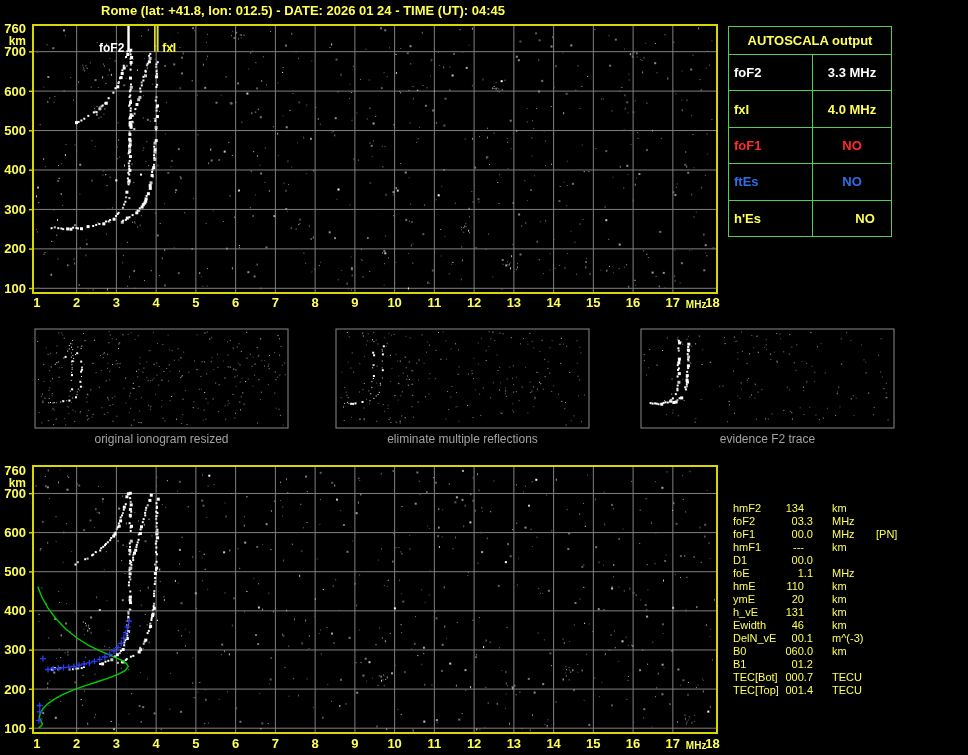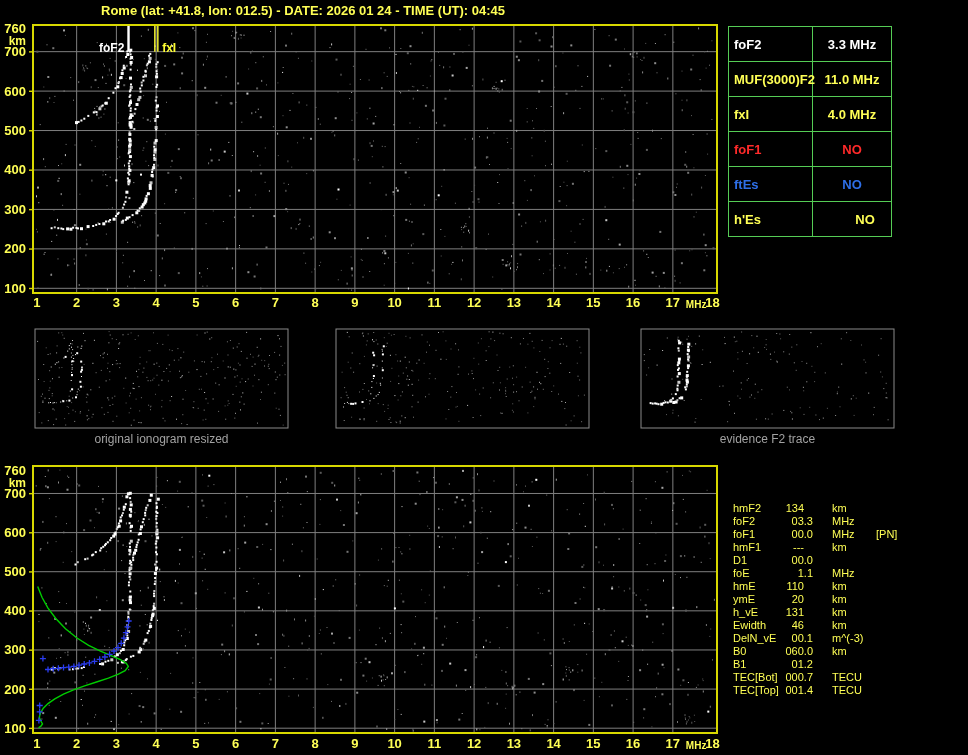--- a/index.html
+++ b/index.html
@@ -2865,30 +2865,28 @@
           <rect x="686.7" y="353.1" width="2" height="2" fill="#ffffff"></rect>
           <rect x="687.7" y="350.2" width="2" height="2" fill="#ffffff"></rect>
           <rect x="686.9" y="348.6" width="3" height="3" fill="#ffffff"></rect>
           <rect x="687.2" y="346.0" width="2" height="2" fill="#ffffff"></rect>
           <rect x="687.3" y="342.7" width="3" height="3" fill="#ffffff"></rect>
         </g>
       </g>
     </svg>
 
   <div class="thumb-caption" style="left:35px">original ionogram resized</div>
+  <div class="thumb-caption" style="left:336px">eliminate multiple reflections</div>
   <div class="thumb-caption" style="left:641px">evidence F2 trace</div>
 
   <div class="as-table" id="as-table">
+    <div class="as-header">AUTOSCALA output</div>
   <div class="as-row" style="color: rgb(255, 255, 255);">
         <div class="as-lbl">foF2</div>
         <div class="as-val">3.3 MHz</div>
-      </div>
-      <div class="as-row" style="color: rgb(255, 255, 85);">
-        <div class="as-lbl">MUF(3000)F2</div>
-        <div class="as-val">11.0 MHz</div>
       </div>
       <div class="as-row" style="color: rgb(255, 255, 85);">
         <div class="as-lbl">fxI</div>
         <div class="as-val">4.0 MHz</div>
       </div>
       <div class="as-row" style="color: rgb(255, 42, 42);">
         <div class="as-lbl">foF1</div>
         <div class="as-val">NO</div>
       </div>
       <div class="as-row" style="color: rgb(46, 111, 232);">

